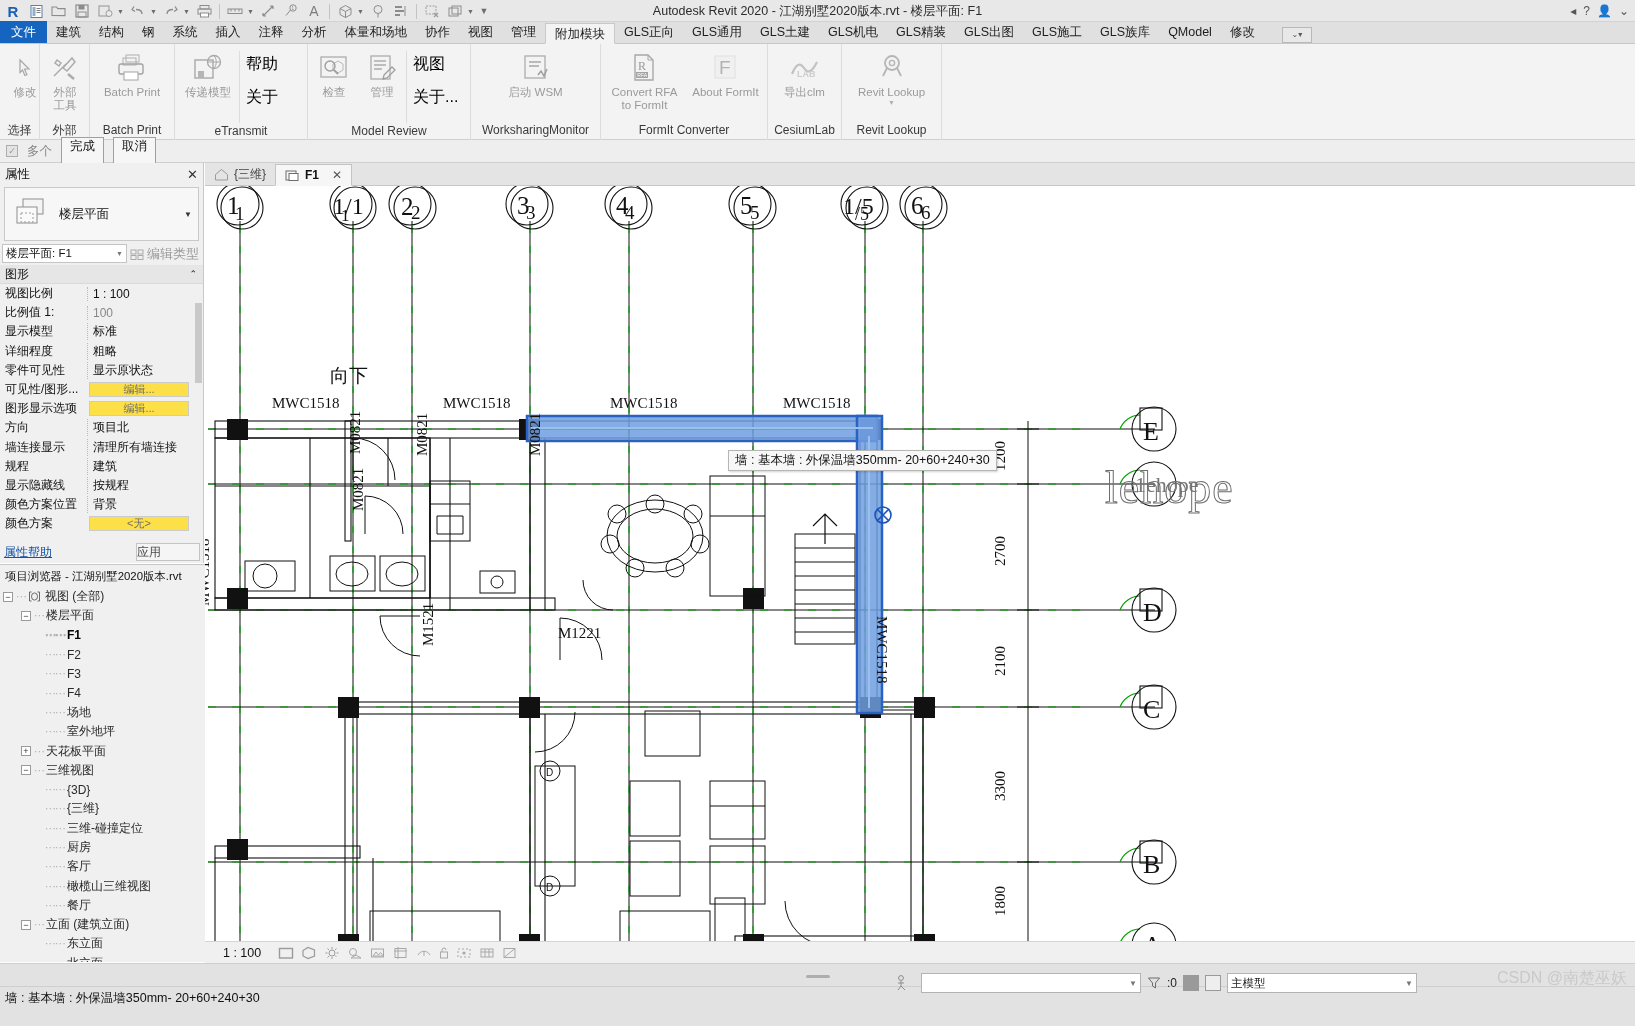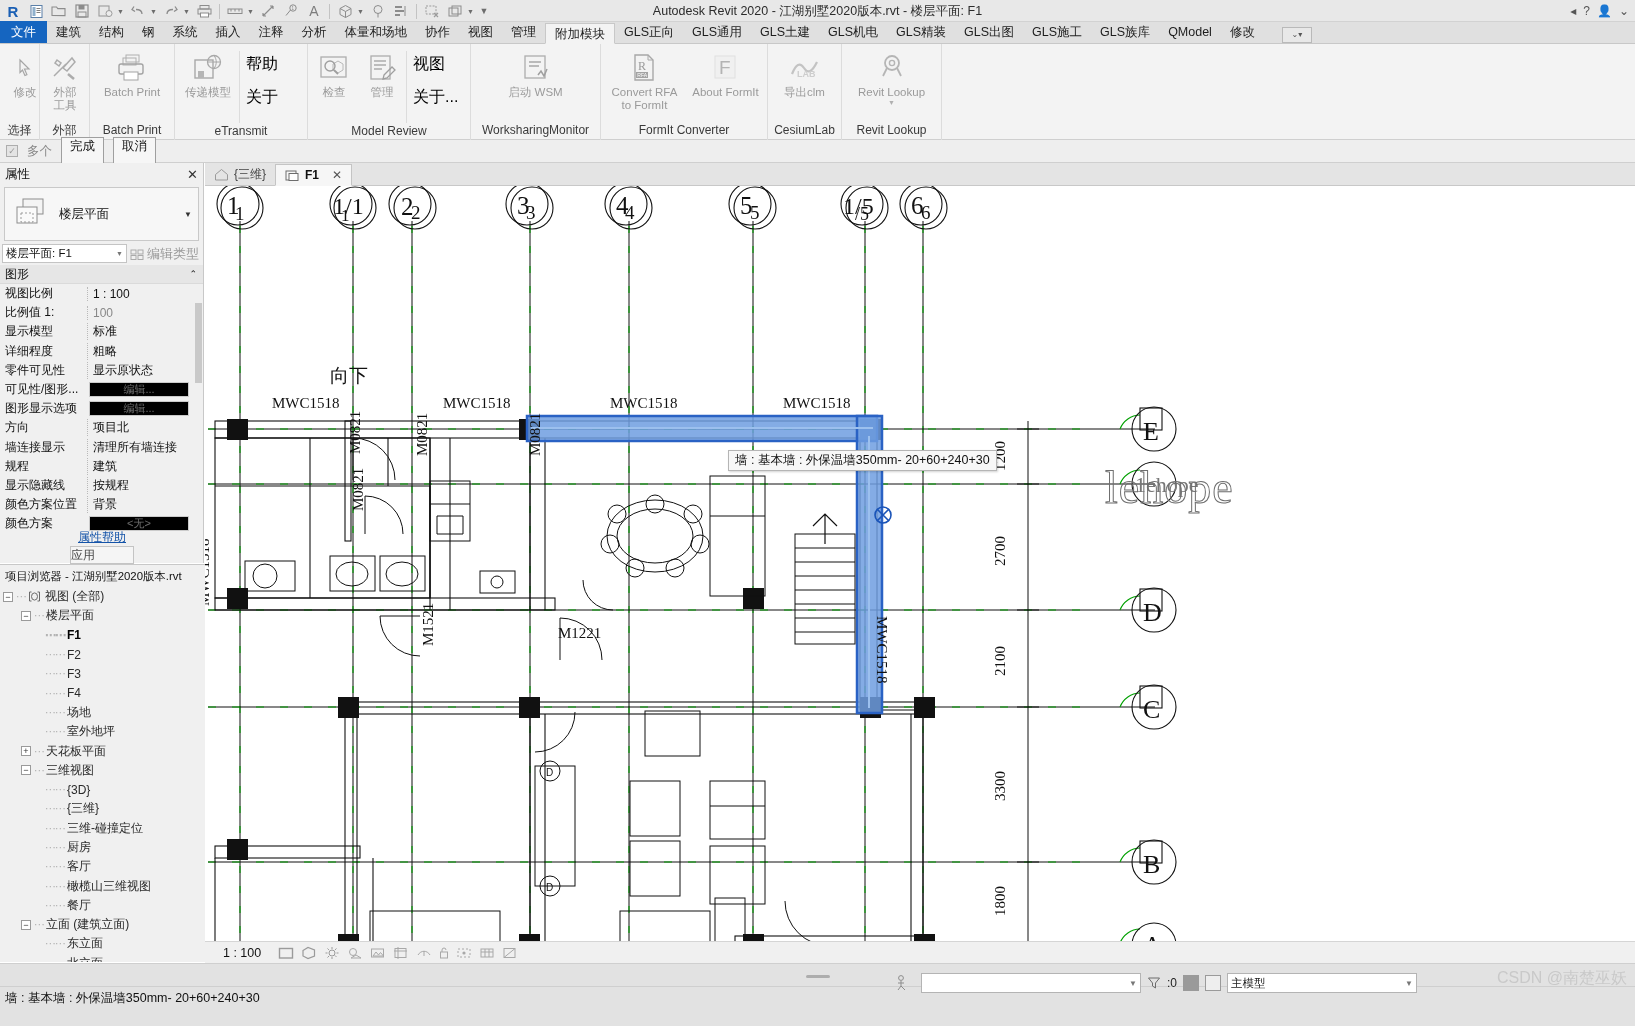--- a/index.html
+++ b/index.html
@@ -75,25 +75,25 @@
   .selrow .combo .ar{ font-size:7px; color:#777; }
   .selrow .etbtn{ display:flex; align-items:center; gap:3px; font-size:13px; color:#9a9a9a; }
   .grpRow{ height:19px; background:#e6e6e6; display:flex; align-items:center; justify-content:space-between;
     padding:0 6px 0 5px; font-size:12px; color:#111; border-bottom:1px solid #dadada; }
   .ptable{ width:100%; }
   .prow{ display:flex; height:19.2px; align-items:center; font-size:12px; }
   .prow .k{ width:87px; padding-left:5px; color:#111; white-space:nowrap; overflow:hidden; }
   .prow .v{ flex:1; border-left:1px dotted #b9b9b9; padding-left:5px; color:#111;
     white-space:nowrap; overflow:hidden; }
   .prow .v.gray{ color:#888; }
-  .prow .v.btn{ border:1px solid #cbcbcb; background:#000000; margin:0 14px 0 2px; height:15px;
+  .prow .v.btn{ border:1px solid #cbcbcb; background:#fde047; margin:0 14px 0 2px; height:15px;
     line-height:13px; text-align:center; font-size:11px; color:#6e6e6e; padding:0; }
   .prow .v.ctr{ text-align:center; }
-  .phelp{ position:absolute; left:0; bottom:12px; width:204px; height:22px; display:flex;
-    align-items:center; justify-content:space-between; padding:0 4px;flex-direction:column; }
+  .phelp{ position:absolute; left:0; bottom:0; width:204px; height:22px; display:flex;
+    align-items:center; justify-content:space-between; padding:0 4px; }
   .phelp .lk{ font-size:12px; color:#1453a8; text-decoration:underline; }
   .phelp .apply{ width:64px; height:18px; border:1px solid #c4c4c4; background:#f5f5f5;
     font-size:12px; text-align:left; line-height:16px; color:#4a4a4a; }
   .pscroll{ position:absolute; right:1px; top:140px; width:7px; height:80px; background:#c9c9c9; }
 
   .browser{ position:absolute; left:0; top:564px; width:240px; height:398px; background:#f0f0f0;
     border-right:1px solid #c8c8c8; border-top:1px solid #c8c8c8; }
   .btree{ position:absolute; left:0; top:22px; width:196px; bottom:0; background:#f0f0f0;
     font-size:12px; overflow:hidden; }
   .bnode{ height:19.3px; display:flex; align-items:center; color:#2a2a2a; white-space:nowrap; }

